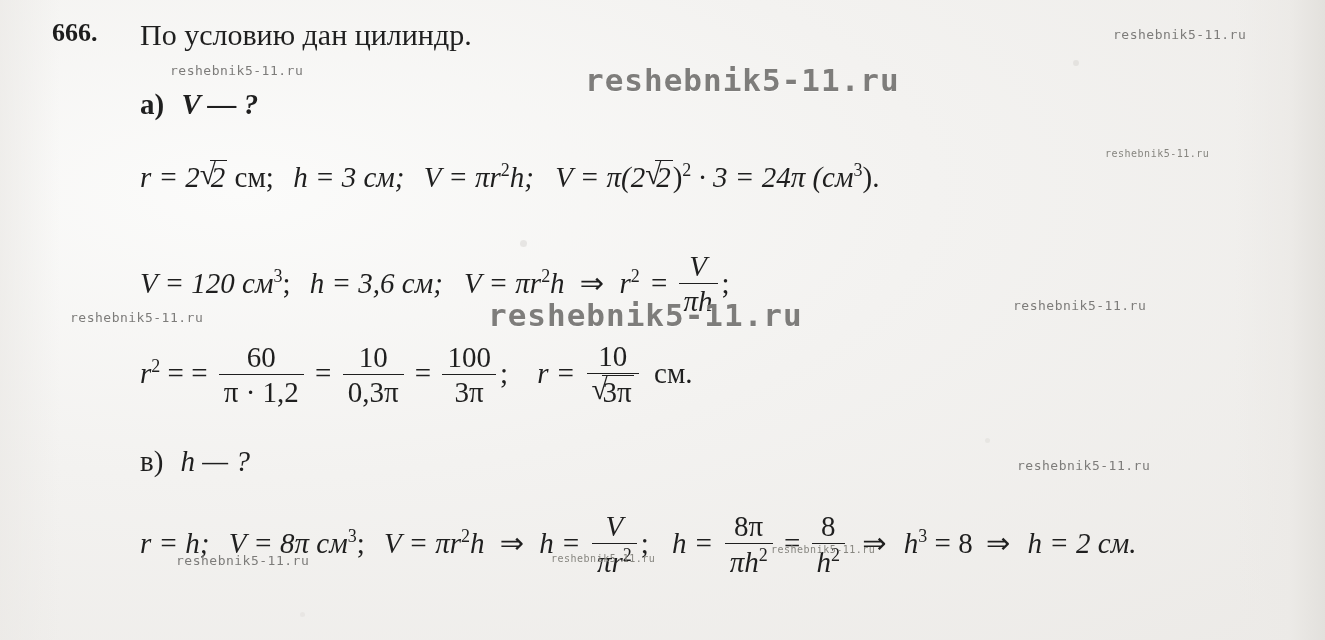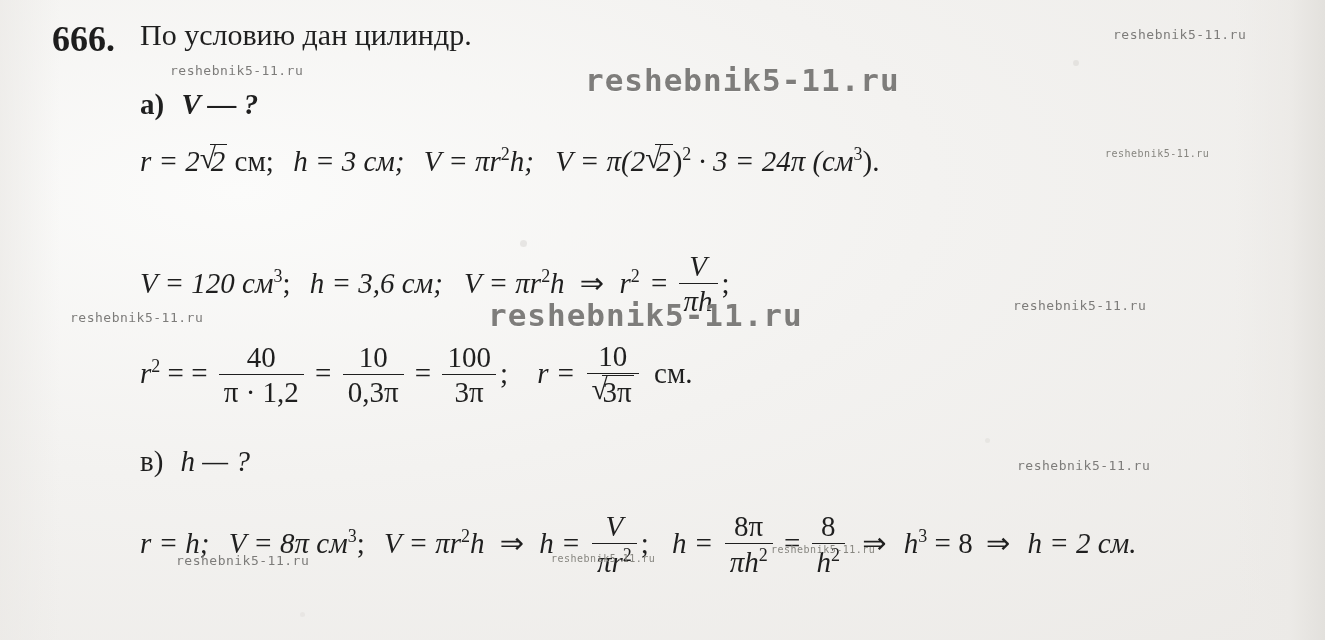--- a/index.html
+++ b/index.html
@@ -58,21 +58,21 @@
     font-weight: 700;
     letter-spacing: 1px;
     text-shadow: 0 1px 0 rgba(255,255,255,.55);
   }
 
   
   .num {
     position: absolute;
     font-family: "Liberation Serif", serif;
     font-weight: 700;
-    font-size: 36px;
+    font-size: 26px;
     color: #1d1d1d;
   }
   .line {
     position: absolute;
     font-family: "Liberation Serif", serif;
     font-size: 29px;
     color: #1f1f1f;
     white-space: nowrap;
   }
   .it { font-style: italic; }
@@ -135,21 +135,21 @@
   <div class="edge-shade-l"></div>
 
   <div class="num" style="left:52px;top:18px;">666.</div>
   <div class="line" style="left:140px;top:18px;font-size:30px;">По условию дан цилиндр.</div>
 
   <div class="line" style="left:140px;top:88px;font-weight:bold;">
     <span>а)</span>
     <span class="it" style="margin-left:10px;">V — ?</span>
   </div>
 
-  <div class="line" style="left:140px;top:144px;">
+  <div class="line" style="left:140px;top:160px;">
     <span class="it">r = 2</span><span class="sqrt"><span class="rad">2</span></span><span class="rm"> см;</span>
     <span class="it" style="margin-left:12px;">h = 3 см;</span>
     <span class="it" style="margin-left:12px;">V = πr</span><sup>2</sup><span class="it">h;</span>
     <span class="it" style="margin-left:14px;">V = π(2</span><span class="sqrt"><span class="rad">2</span></span><span class="paren">)</span><sup>2</sup><span class="it"> · 3 = 24π (см</span><sup>3</sup><span class="rm">).</span>
   </div>
 
 
   <div class="line" style="left:140px;top:252px;">
     <span class="it">V = 120 см</span><sup>3</sup><span class="rm">;</span>
     <span class="it" style="margin-left:12px;">h = 3,6 см;</span>
@@ -161,21 +161,21 @@
       <span class="n it">V</span>
       <span class="d it">πh</span>
     </span><span class="rm">;</span>
   </div>
 
   <div class="line" style="left:140px;top:342px;">
     <span class="it">r</span><sup>2</sup>
     <span class="rm">=</span>
     <span class="rm">=</span>
     <span class="frac">
-      <span class="n rm">40</span>
+      <span class="n rm">60</span>
       <span class="d rm">π · 1,2</span>
     </span>
     <span class="rm">=</span>
     <span class="frac">
       <span class="n rm">10</span>
       <span class="d rm">0,3π</span>
     </span>
     <span class="rm">=</span>
     <span class="frac">
       <span class="n rm">100</span>

